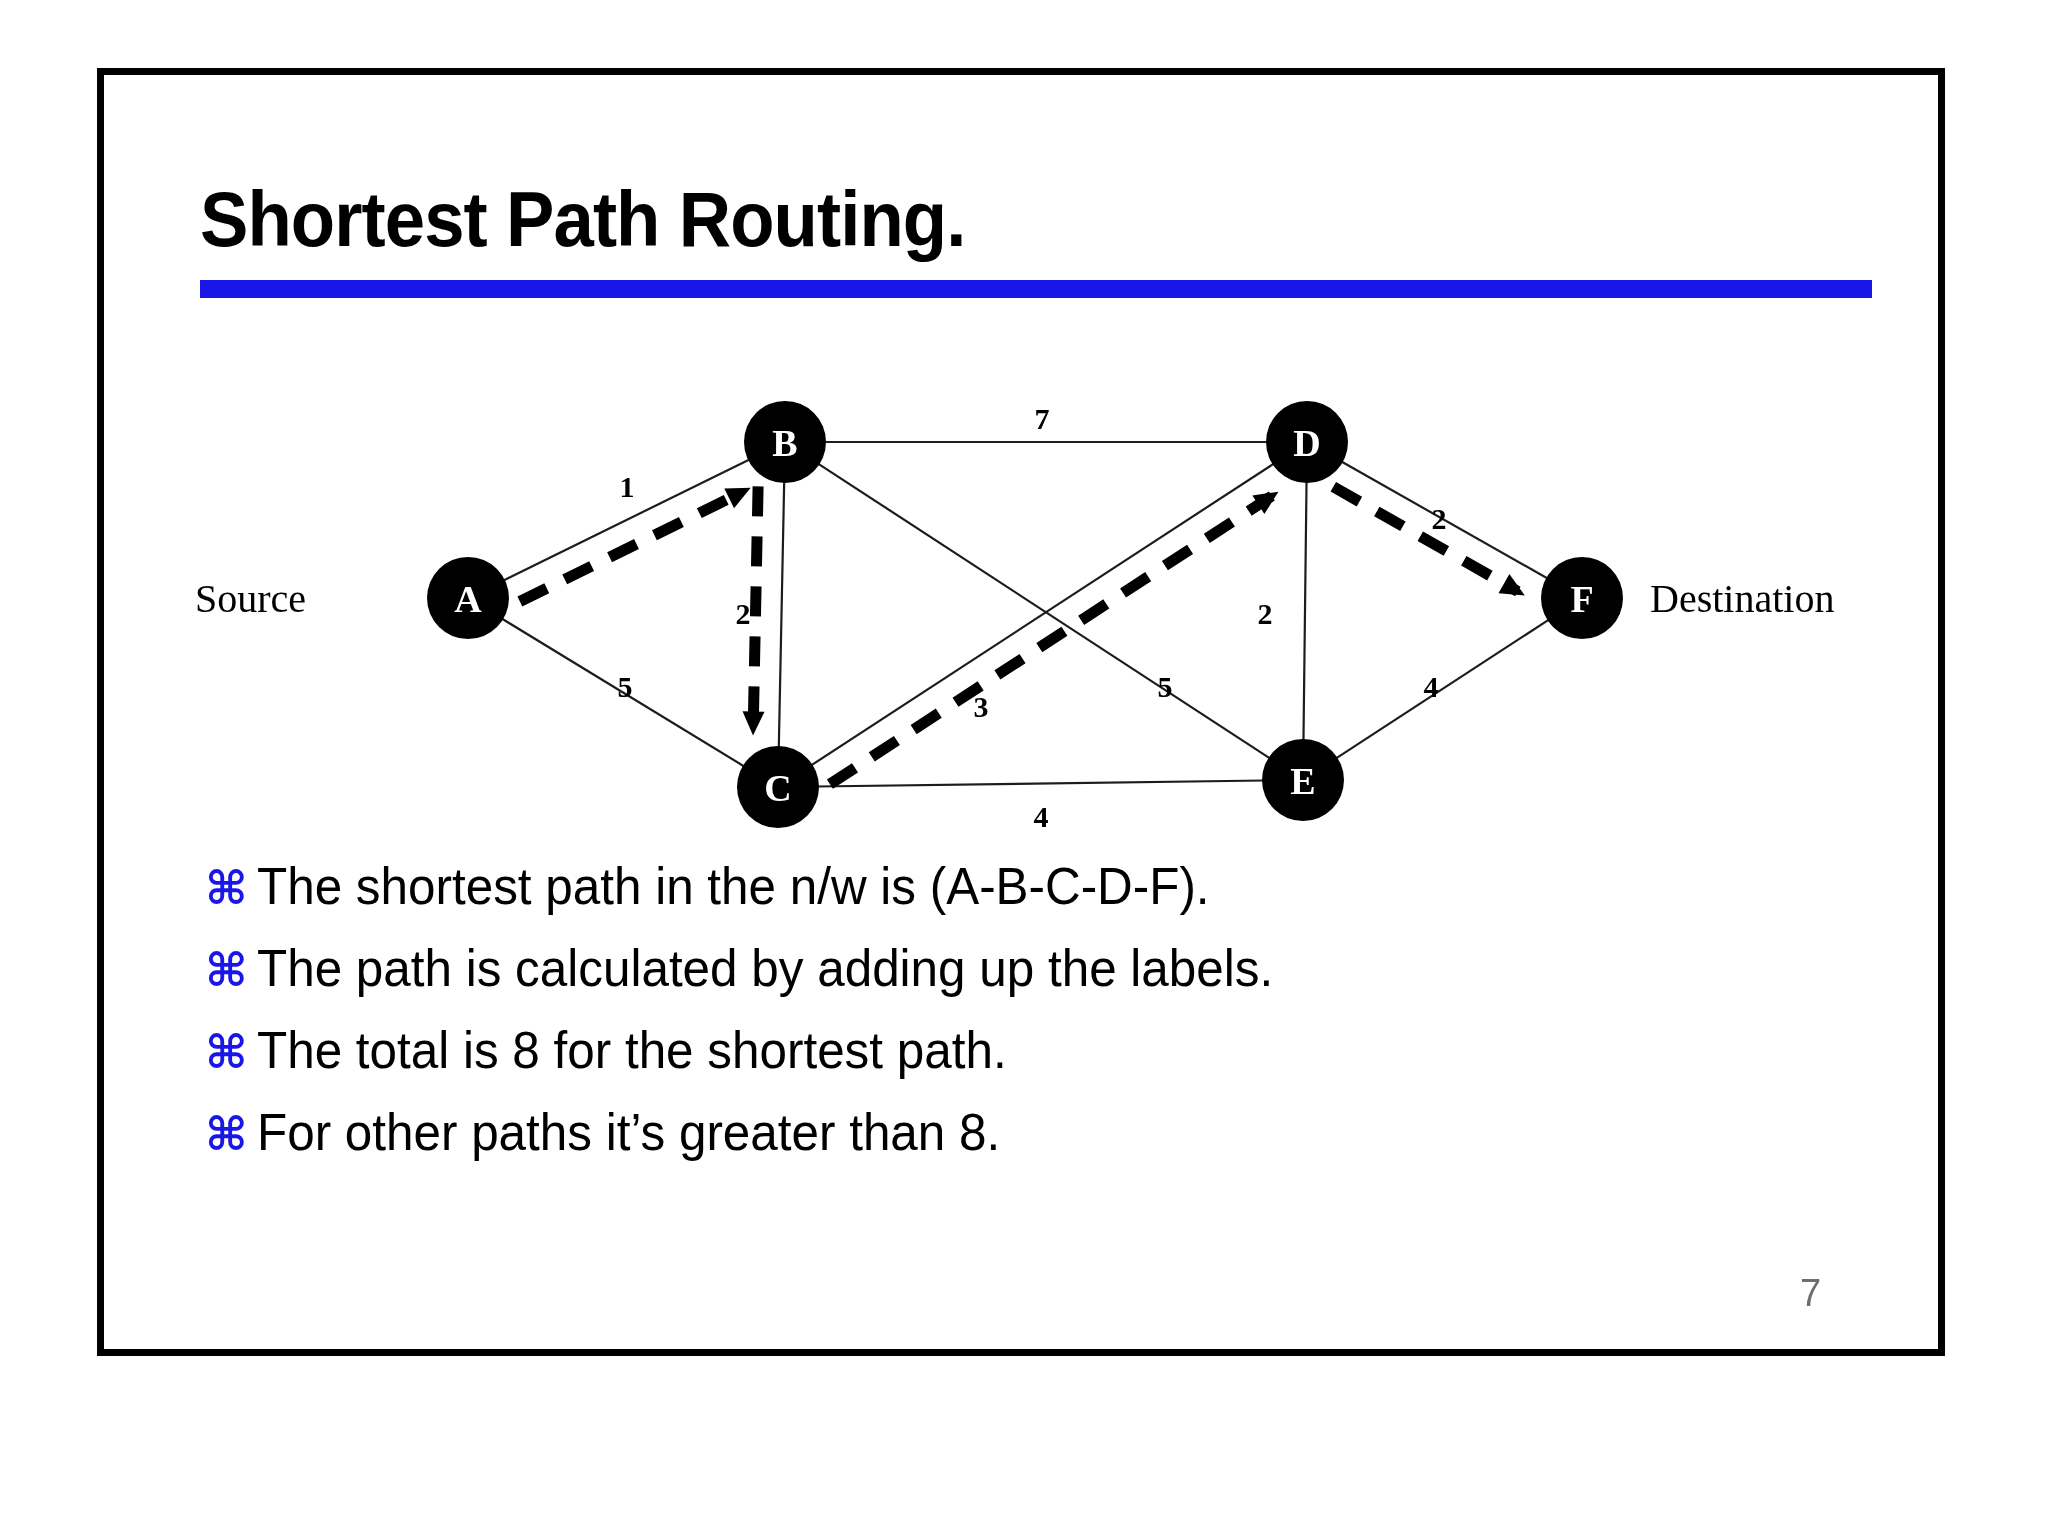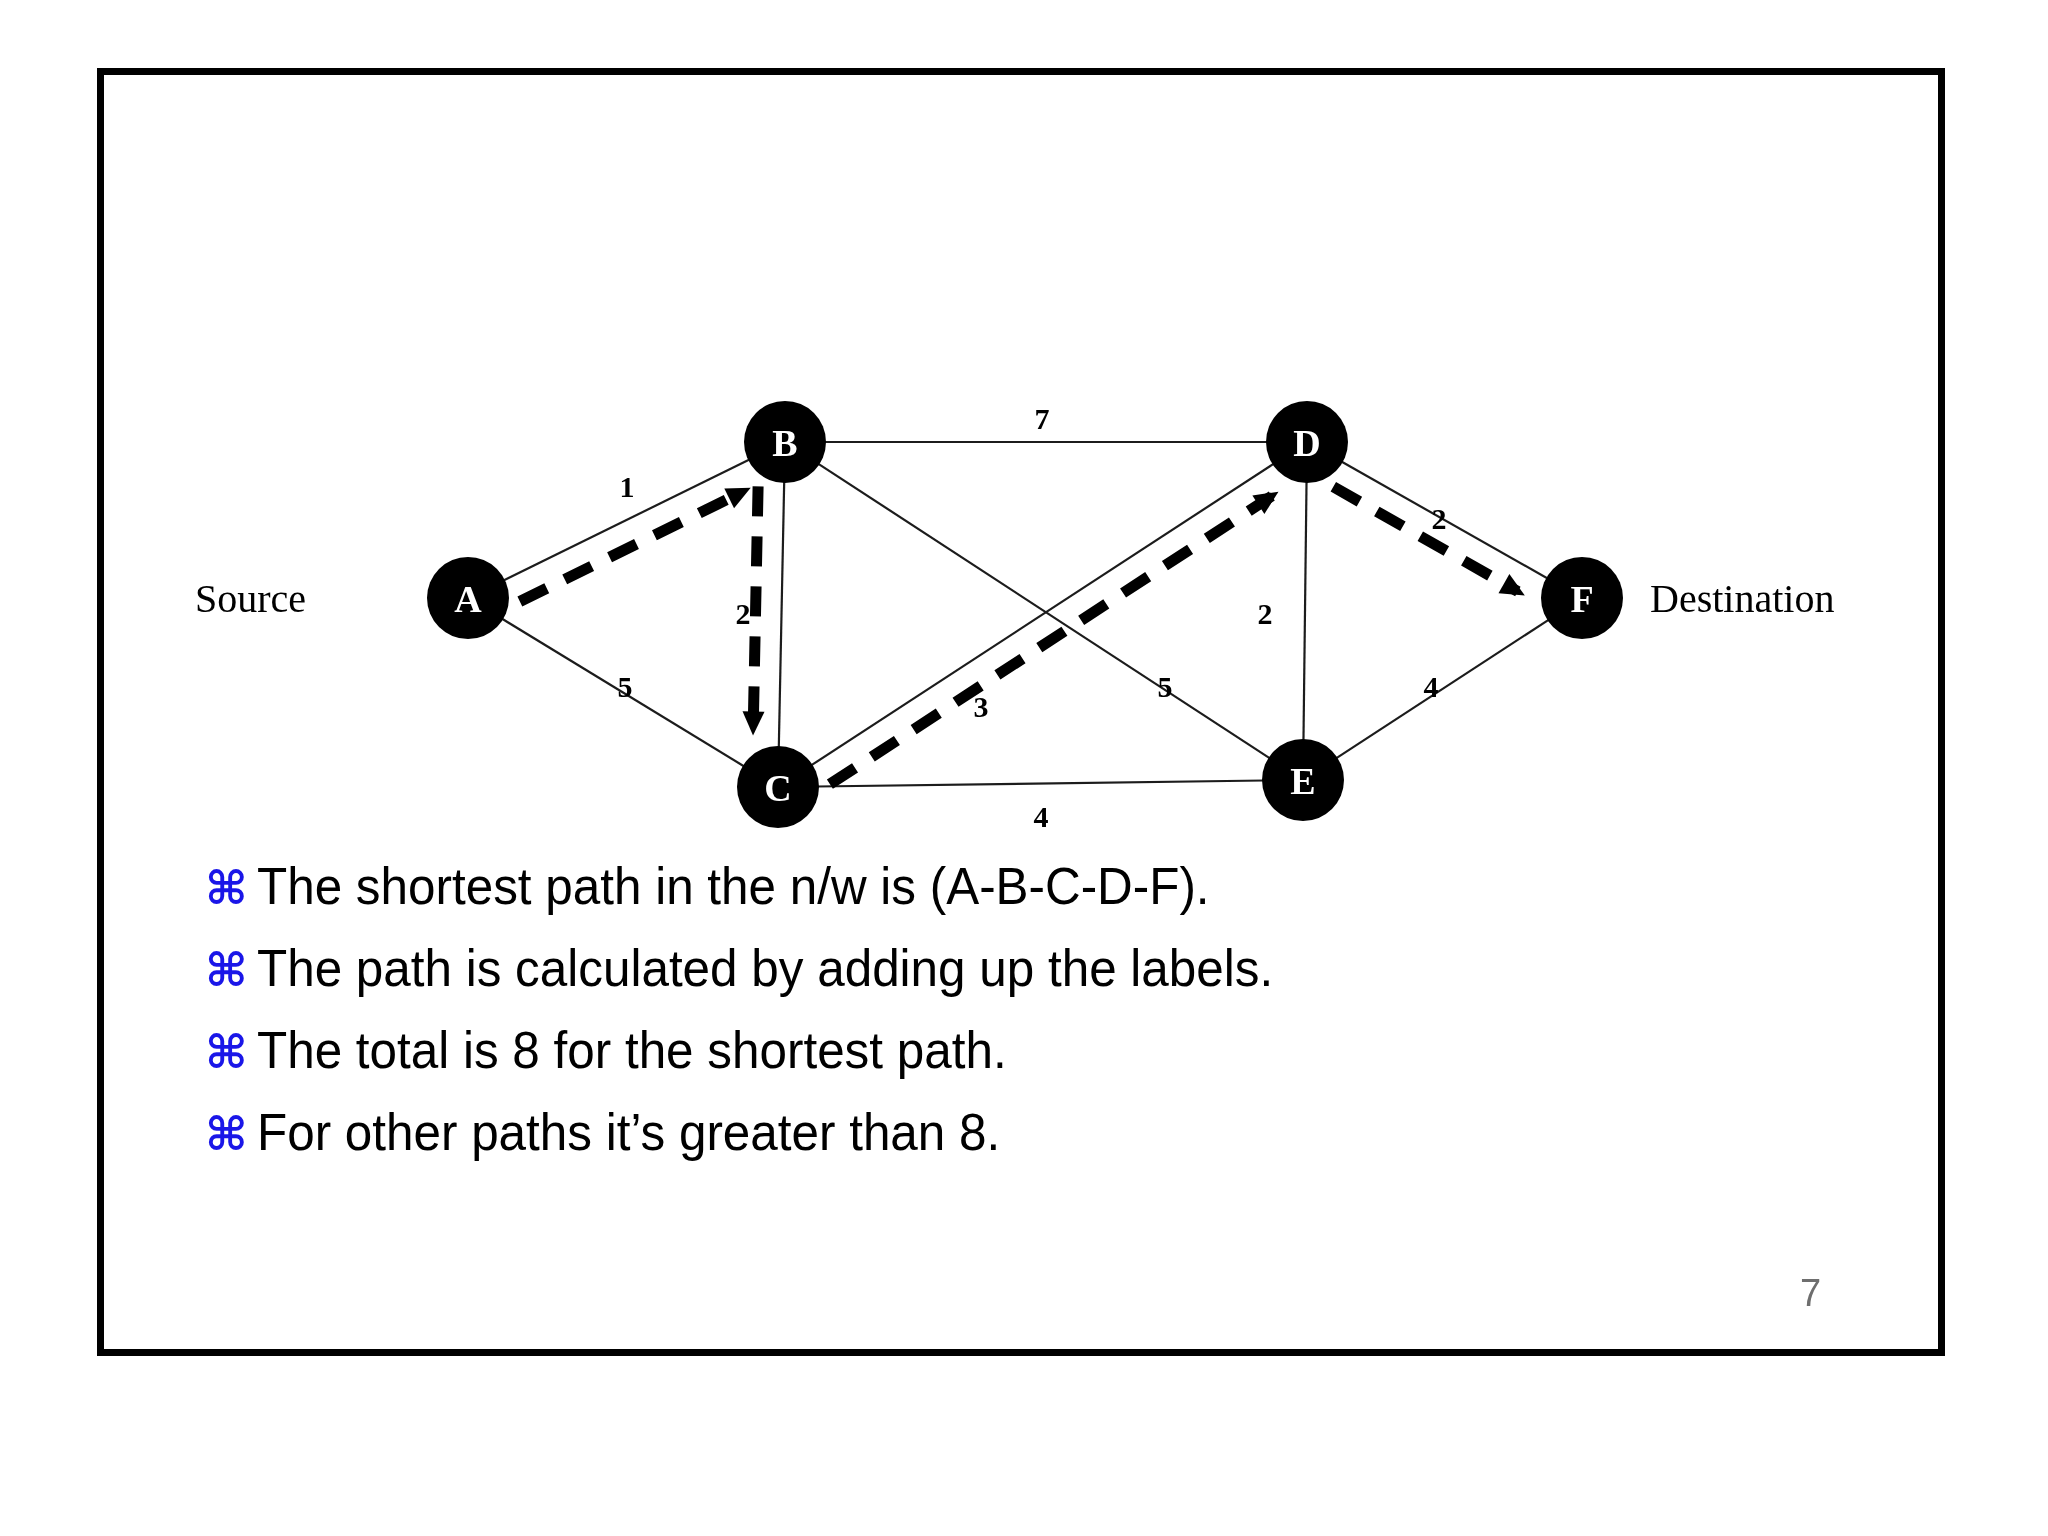--- a/index.html
+++ b/index.html
@@ -154,20 +154,24 @@
     color: #6e6e6e;
   }
 </style>
 </head>
 <body>
 
 <div id="slide-root">
 
   <div id="slide-frame"></div>
 
+  <div id="title-block">
+    <div id="slide-title">Shortest Path Routing.</div>
+    <div id="title-rule"></div>
+  </div>
 
   <div id="graph-figure">
     <svg id="graph-svg" width="1848" height="1288" viewBox="0 0 1848 1288" xmlns="http://www.w3.org/2000/svg">
       <g id="edges-group">
           <line x1="405.9923477658049" y1="512.7797910048405" x2="653.0076522341951" y2="391.2202089951595" class="edge-line"></line>
           <line x1="404.2992153374468" y1="550.3017796734756" x2="647.7007846625532" y2="698.6982203265244" class="edge-line"></line>
           <line x1="727" y1="374" x2="1171" y2="374" class="edge-line"></line>
           <line x1="687.2088584832824" y1="412.9919747525119" x2="681.7911415167176" y2="680.0080252474881" class="edge-line"></line>
           <line x1="720.6617948382639" y1="395.3121364002571" x2="1173.3382051617361" y2="690.687863599743" class="edge-line"></line>
           <line x1="713.666813276706" y1="697.69555655867" x2="1177.3331867232941" y2="395.30444344132997" class="edge-line"></line>

